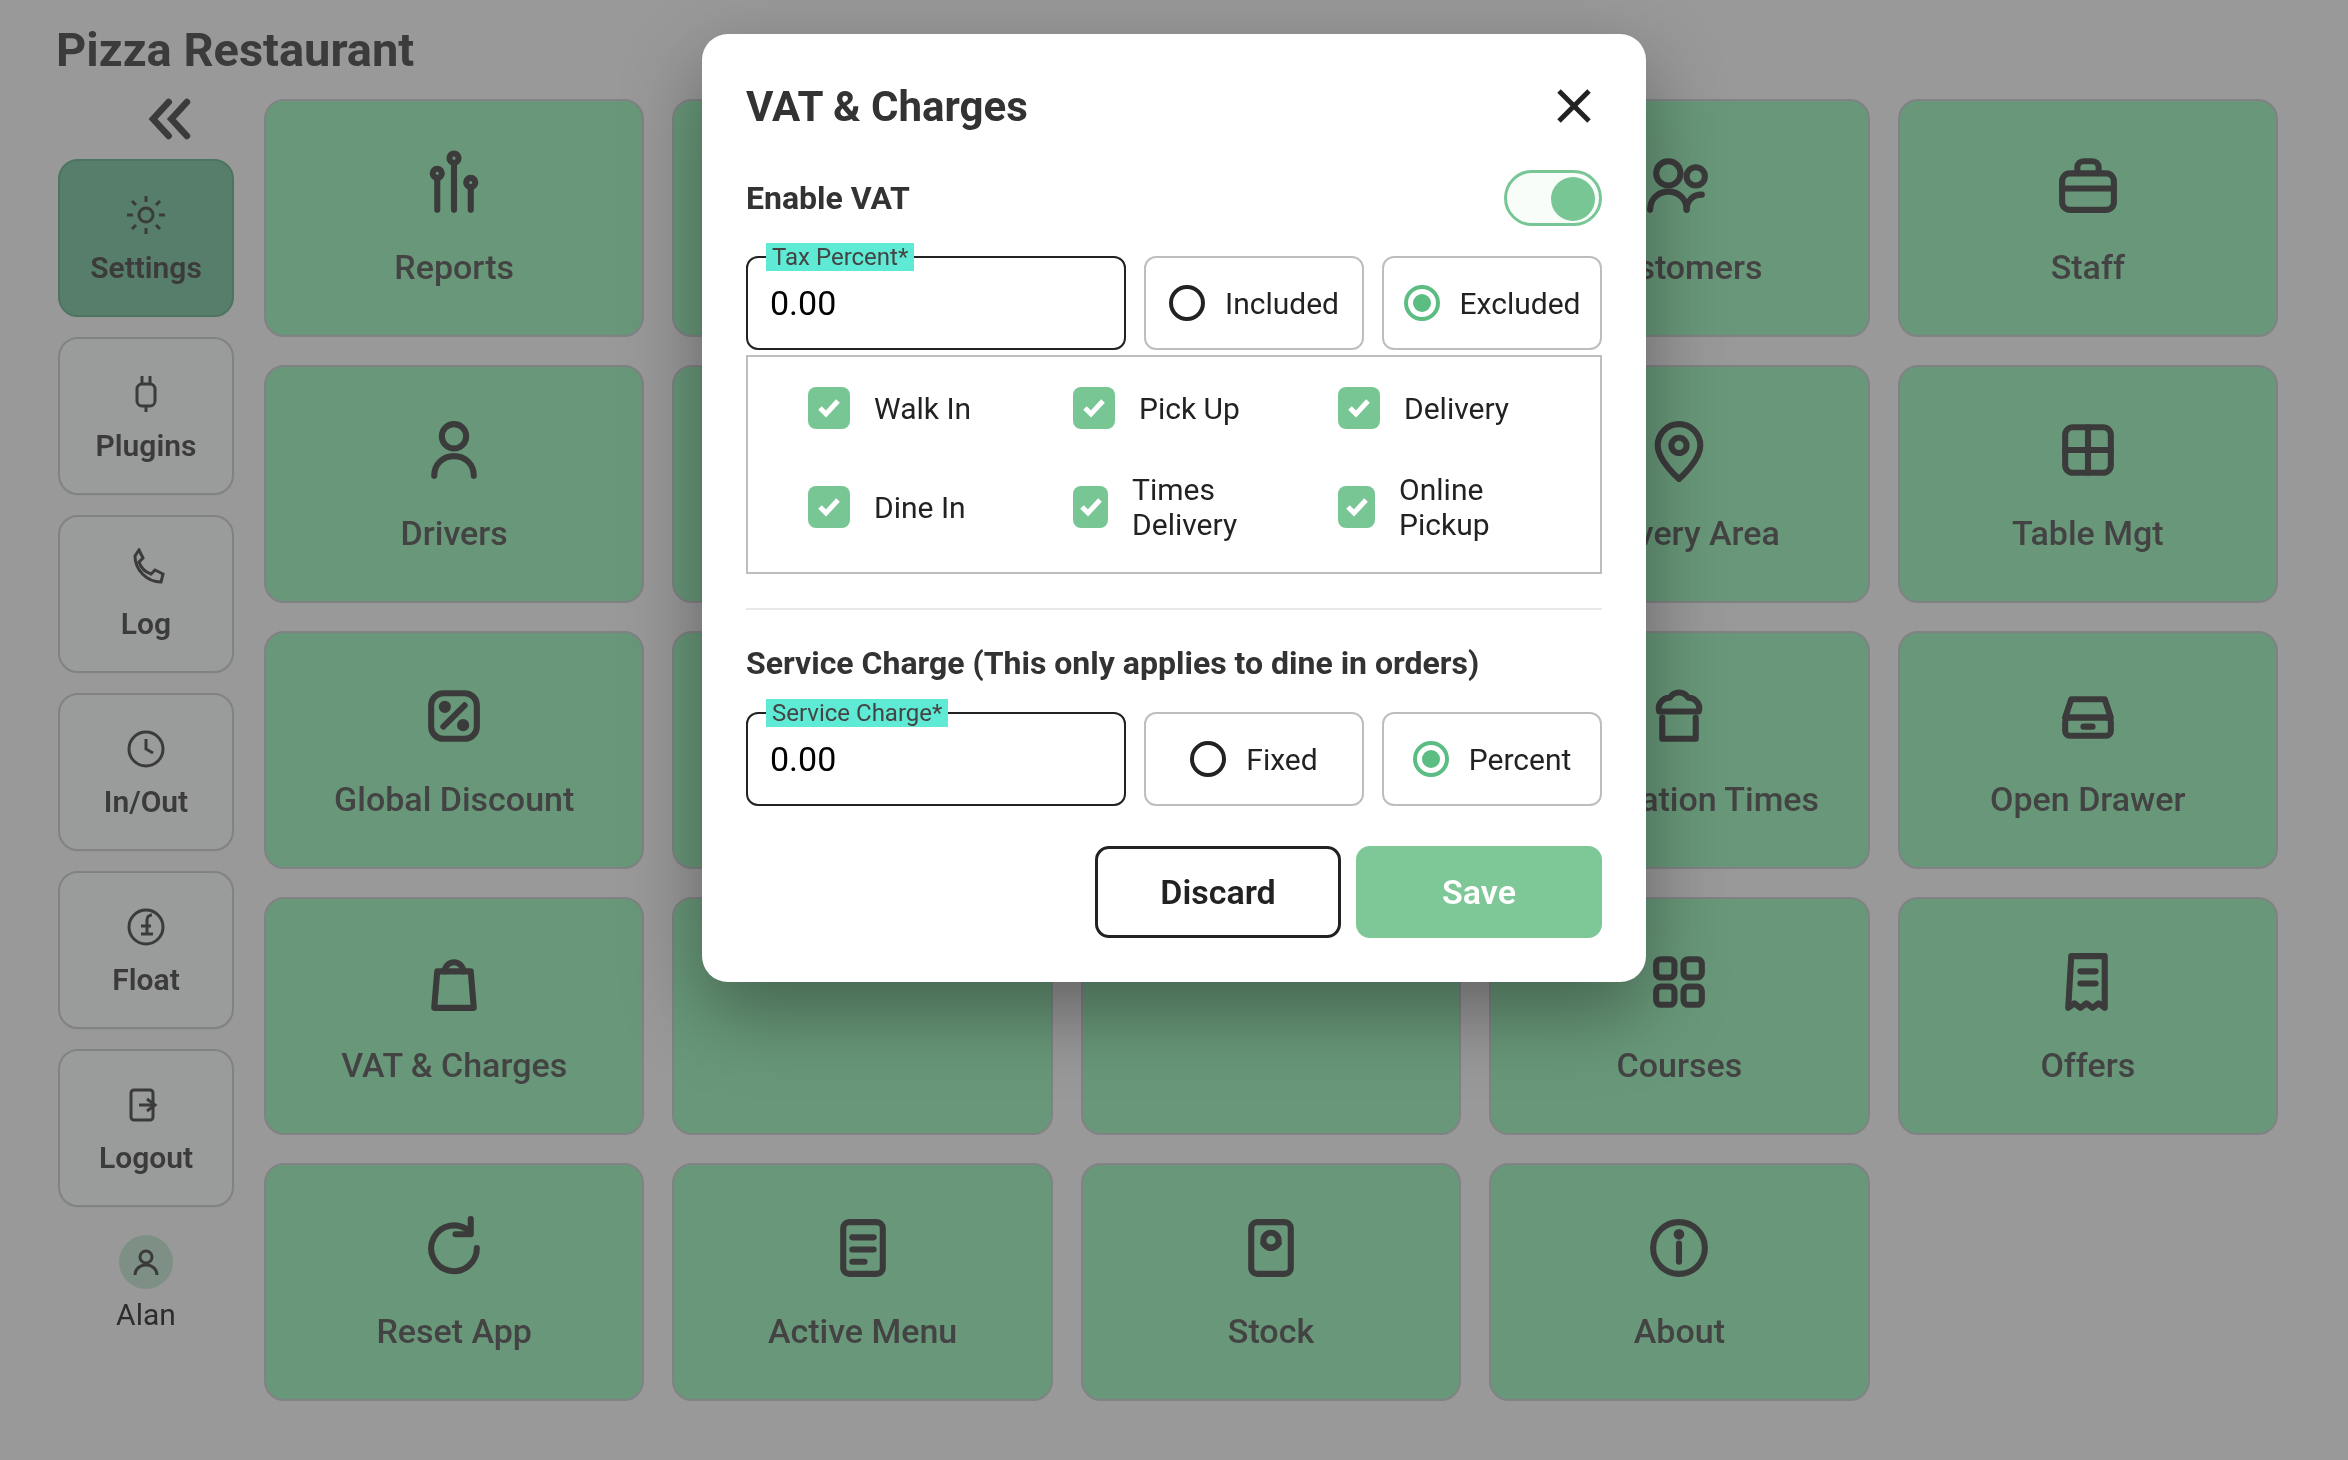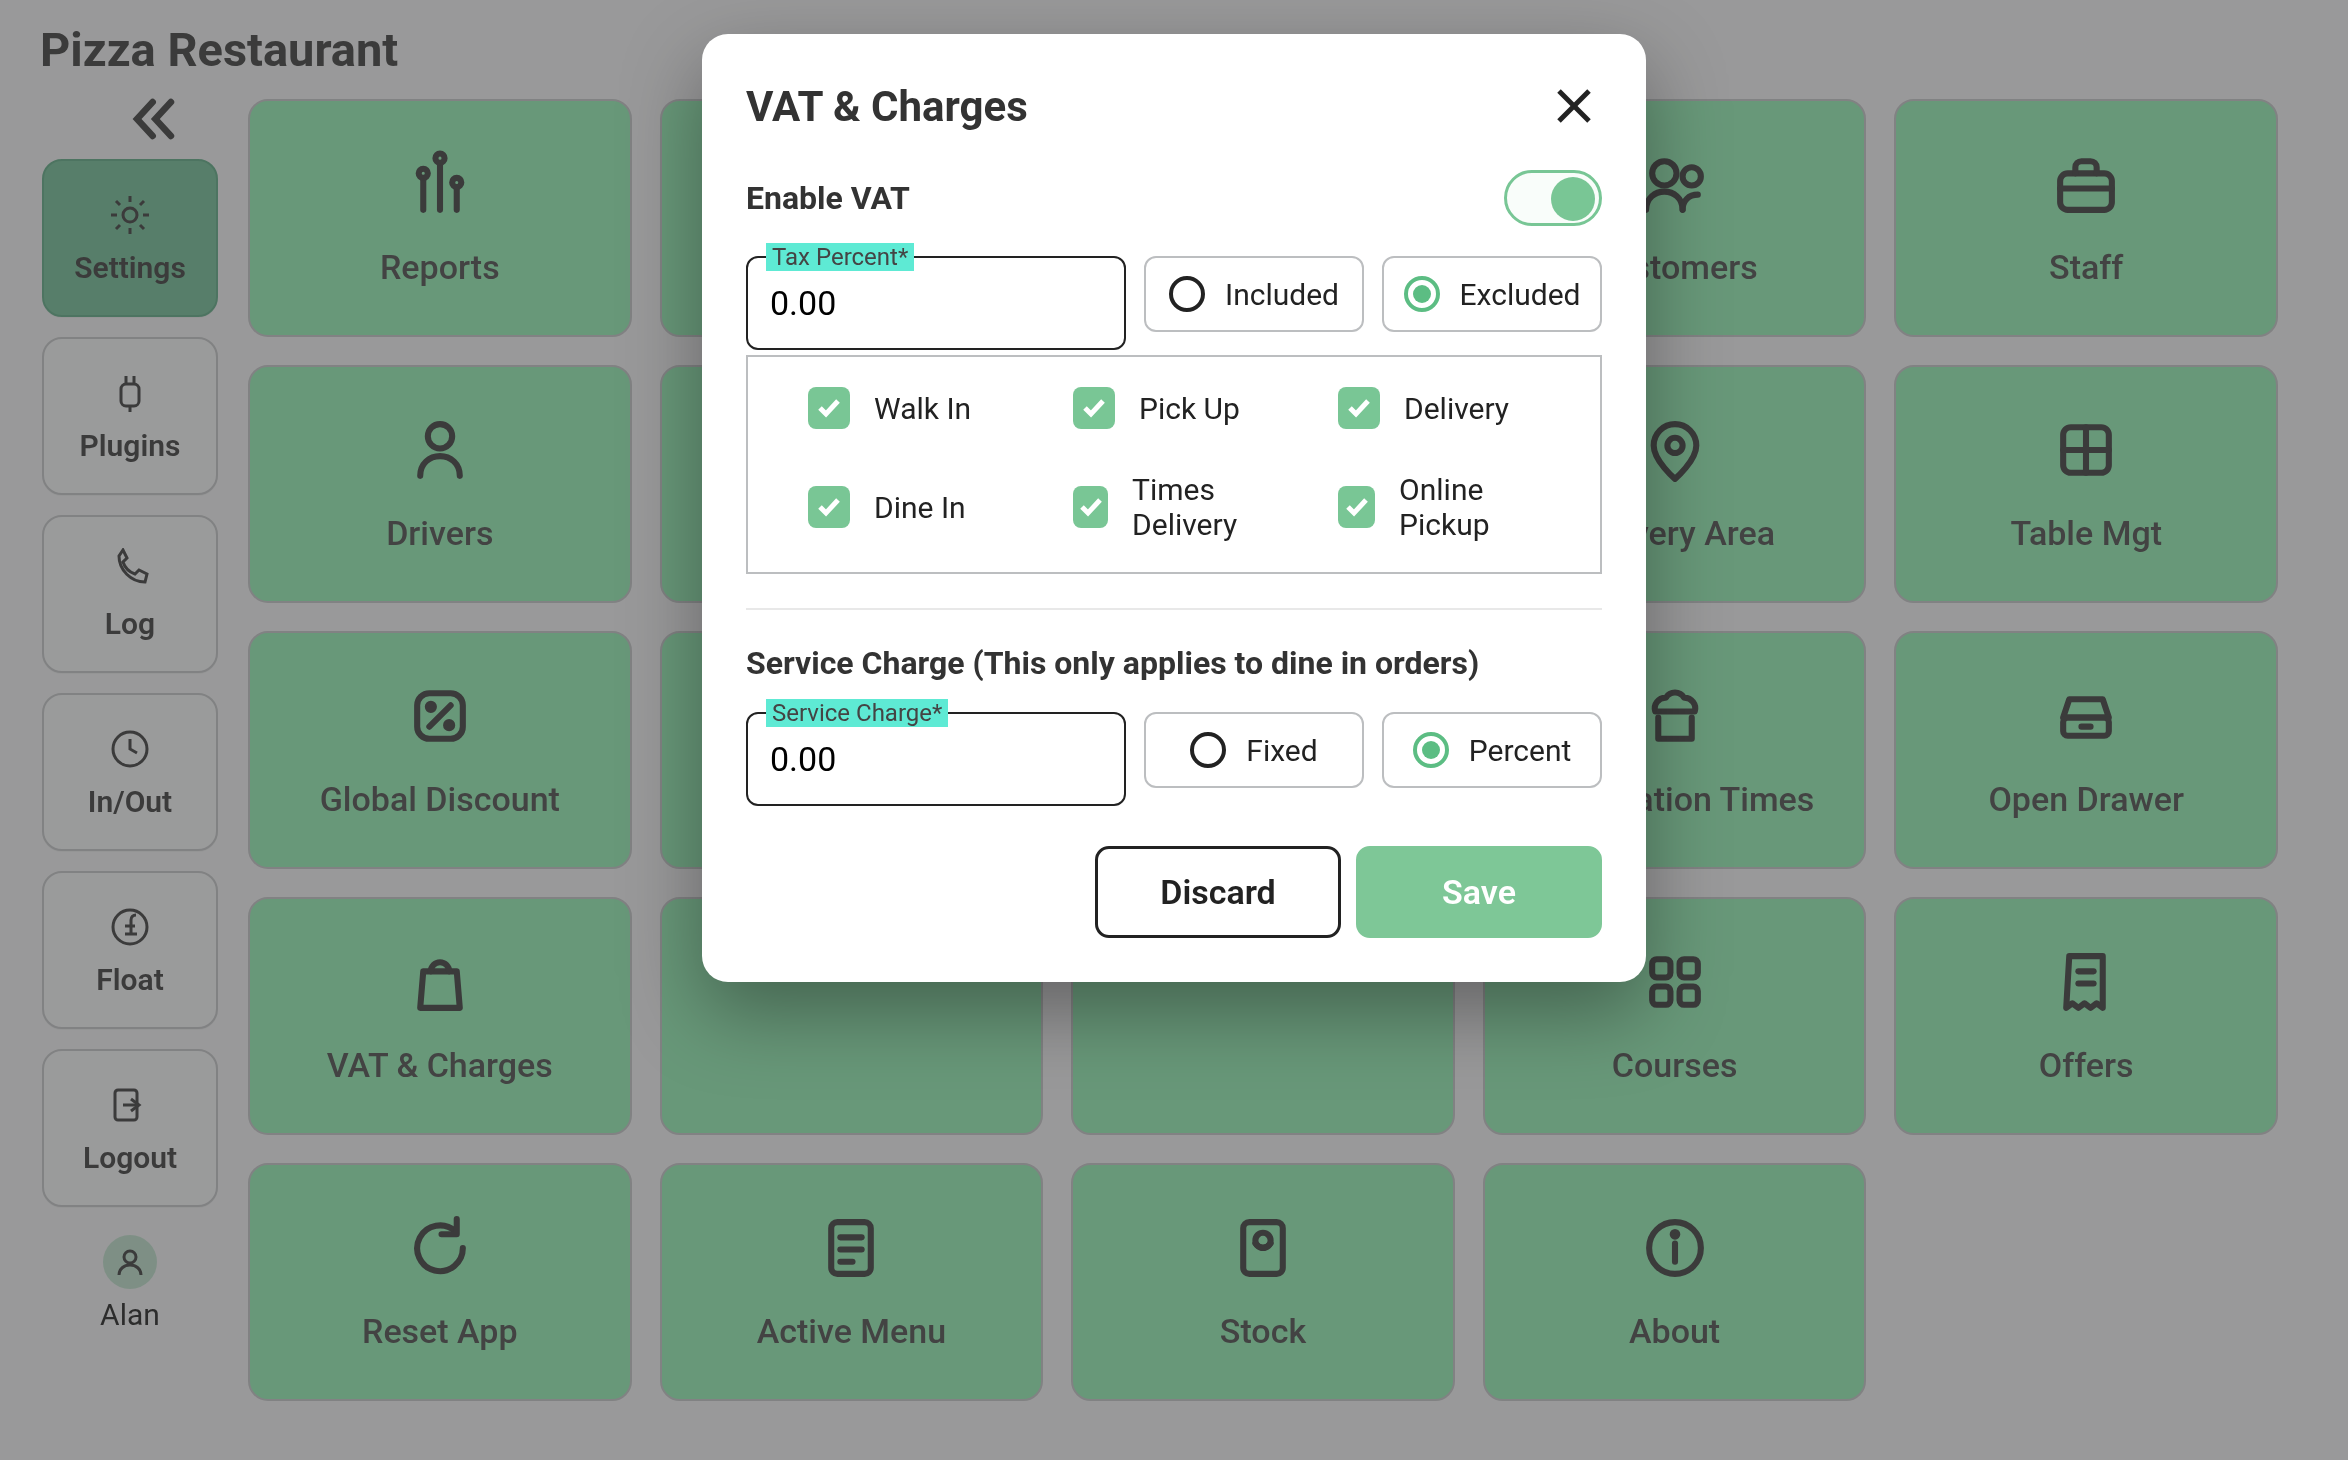--- a/index.html
+++ b/index.html
@@ -9,21 +9,21 @@
     font-family: -apple-system, BlinkMacSystemFont, "Segoe UI", Roboto, Helvetica, Arial, sans-serif;
     background: #f1f2f3;
     overflow: hidden;
     color: #222;
   }
 
   
   .page {
     width: 100%; height: 100%;
     position: relative;
-    padding: 22px 60px 0 40px;
+    padding: 22px 60px 0 56px;
   }
   .page-title {
     font-size: 47px;
     font-weight: 700;
     margin-bottom: 22px;
   }
   .layout {
     display: flex;
     gap: 28px;
     height: calc(100% - 90px);
@@ -153,21 +153,21 @@
     font-size:24px; color:#444;
   }
   .field input {
     border:none; outline:none; font-size:34px; width:100%;
     font-family:inherit;
     background: transparent;
   }
 
   .radio-btn {
     flex: 0 0 220px;
-    height:76px;
+    height:94px;
     border: 2px solid #bcbec0;
     border-radius: 12px;
     display:flex; align-items:center; justify-content:center;
     gap: 20px;
     font-size:30px;
   }
   .radio-circle {
     width:36px; height:36px; border-radius:50%;
     border: 4px solid #222;
     display:flex; align-items:center; justify-content:center;

